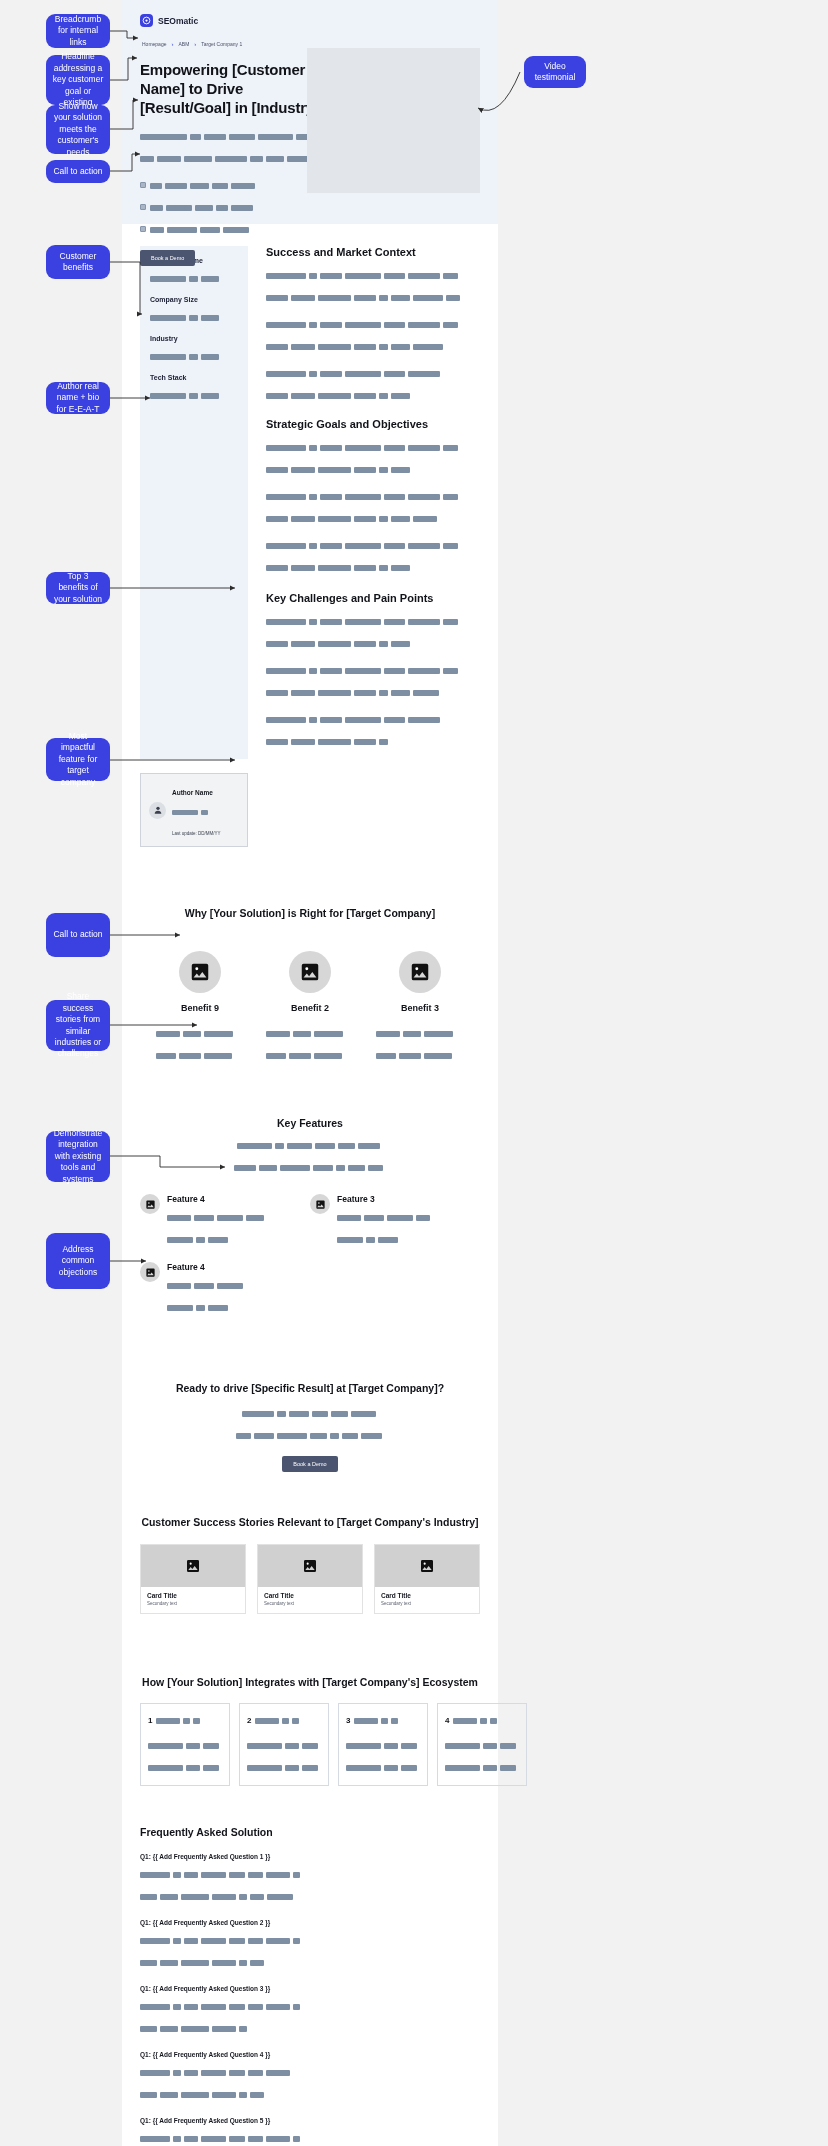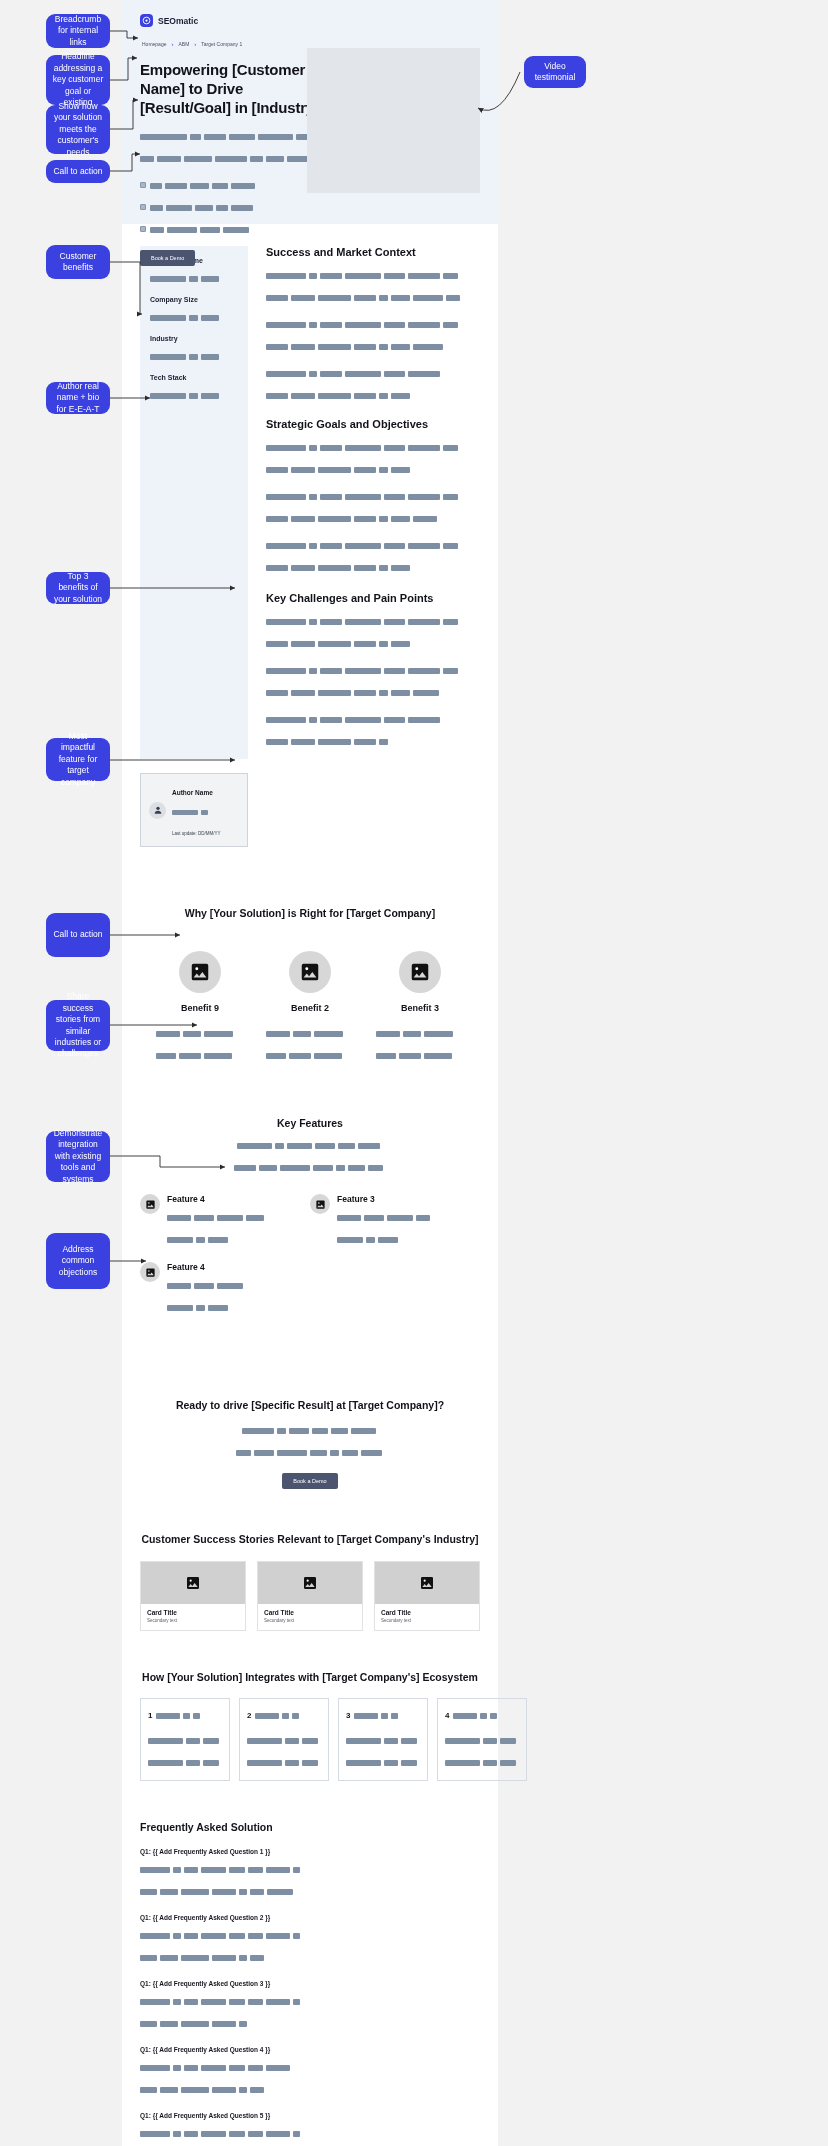--- a/index.html
+++ b/index.html
@@ -425,21 +425,21 @@
         </span>
         <div>
           <div class="feat-t">Feature 4</div>
           <div class="skel-row"><i class="skel" style="width:24px"></i><i class="skel" style="width:20px"></i><i class="skel" style="width:26px"></i></div>
           <div class="skel-row"><i class="skel" style="width:26px"></i><i class="skel" style="width:9px"></i><i class="skel" style="width:20px"></i></div>
         </div>
       </div>
     </div>
   </div>
 
-  <div class="sec" style="margin-top:83px;text-align:center">
+  <div class="sec" style="margin-top:66px;text-align:center">
     <div class="sec-h">Ready to drive [Specific Result] at [Target Company]?</div>
     <div style="margin-top:8px">
       <div class="skel-row"><i class="skel" style="width:32px"></i><i class="skel" style="width:9px"></i><i class="skel" style="width:20px"></i><i class="skel" style="width:16px"></i><i class="skel" style="width:17px"></i><i class="skel" style="width:25px"></i></div>
       <div class="skel-row"><i class="skel" style="width:15px"></i><i class="skel" style="width:20px"></i><i class="skel" style="width:30px"></i><i class="skel" style="width:17px"></i><i class="skel" style="width:9px"></i><i class="skel" style="width:16px"></i><i class="skel" style="width:21px"></i></div>
     </div>
     <div class="btn">Book a Demo</div>
   </div>
 
   <div class="sec" style="margin-top:44px">
     <div class="sec-h">Customer Success Stories Relevant to [Target Company's Industry]</div>
@@ -476,21 +476,21 @@
             </svg>
         </div>
         <div class="card3-body">
           <div class="card3-t">Card Title</div>
           <div class="card3-s">Secondary text</div>
         </div>
       </div>
     </div>
   </div>
 
-  <div class="sec" style="margin-top:40px">
+  <div class="sec" style="margin-top:62px">
     <div class="sec-h">How [Your Solution] Integrates with [Target Company's] Ecosystem</div>
     <div class="steps">
       <div class="step">
         <div><span class="step-num">1</span><i class="skel" style="width:24px;margin-right:3px"></i><i class="skel" style="width:7px;margin-right:3px"></i><i class="skel" style="width:7px"></i></div>
         <div class="skel-row" style="margin-top:7px"><i class="skel" style="width:35px"></i><i class="skel" style="width:14px"></i><i class="skel" style="width:16px"></i></div>
         <div class="skel-row"><i class="skel" style="width:35px"></i><i class="skel" style="width:14px"></i><i class="skel" style="width:16px"></i></div>
       </div>
       <div class="step">
         <div><span class="step-num">2</span><i class="skel" style="width:24px;margin-right:3px"></i><i class="skel" style="width:7px;margin-right:3px"></i><i class="skel" style="width:7px"></i></div>
         <div class="skel-row" style="margin-top:7px"><i class="skel" style="width:35px"></i><i class="skel" style="width:14px"></i><i class="skel" style="width:16px"></i></div>

